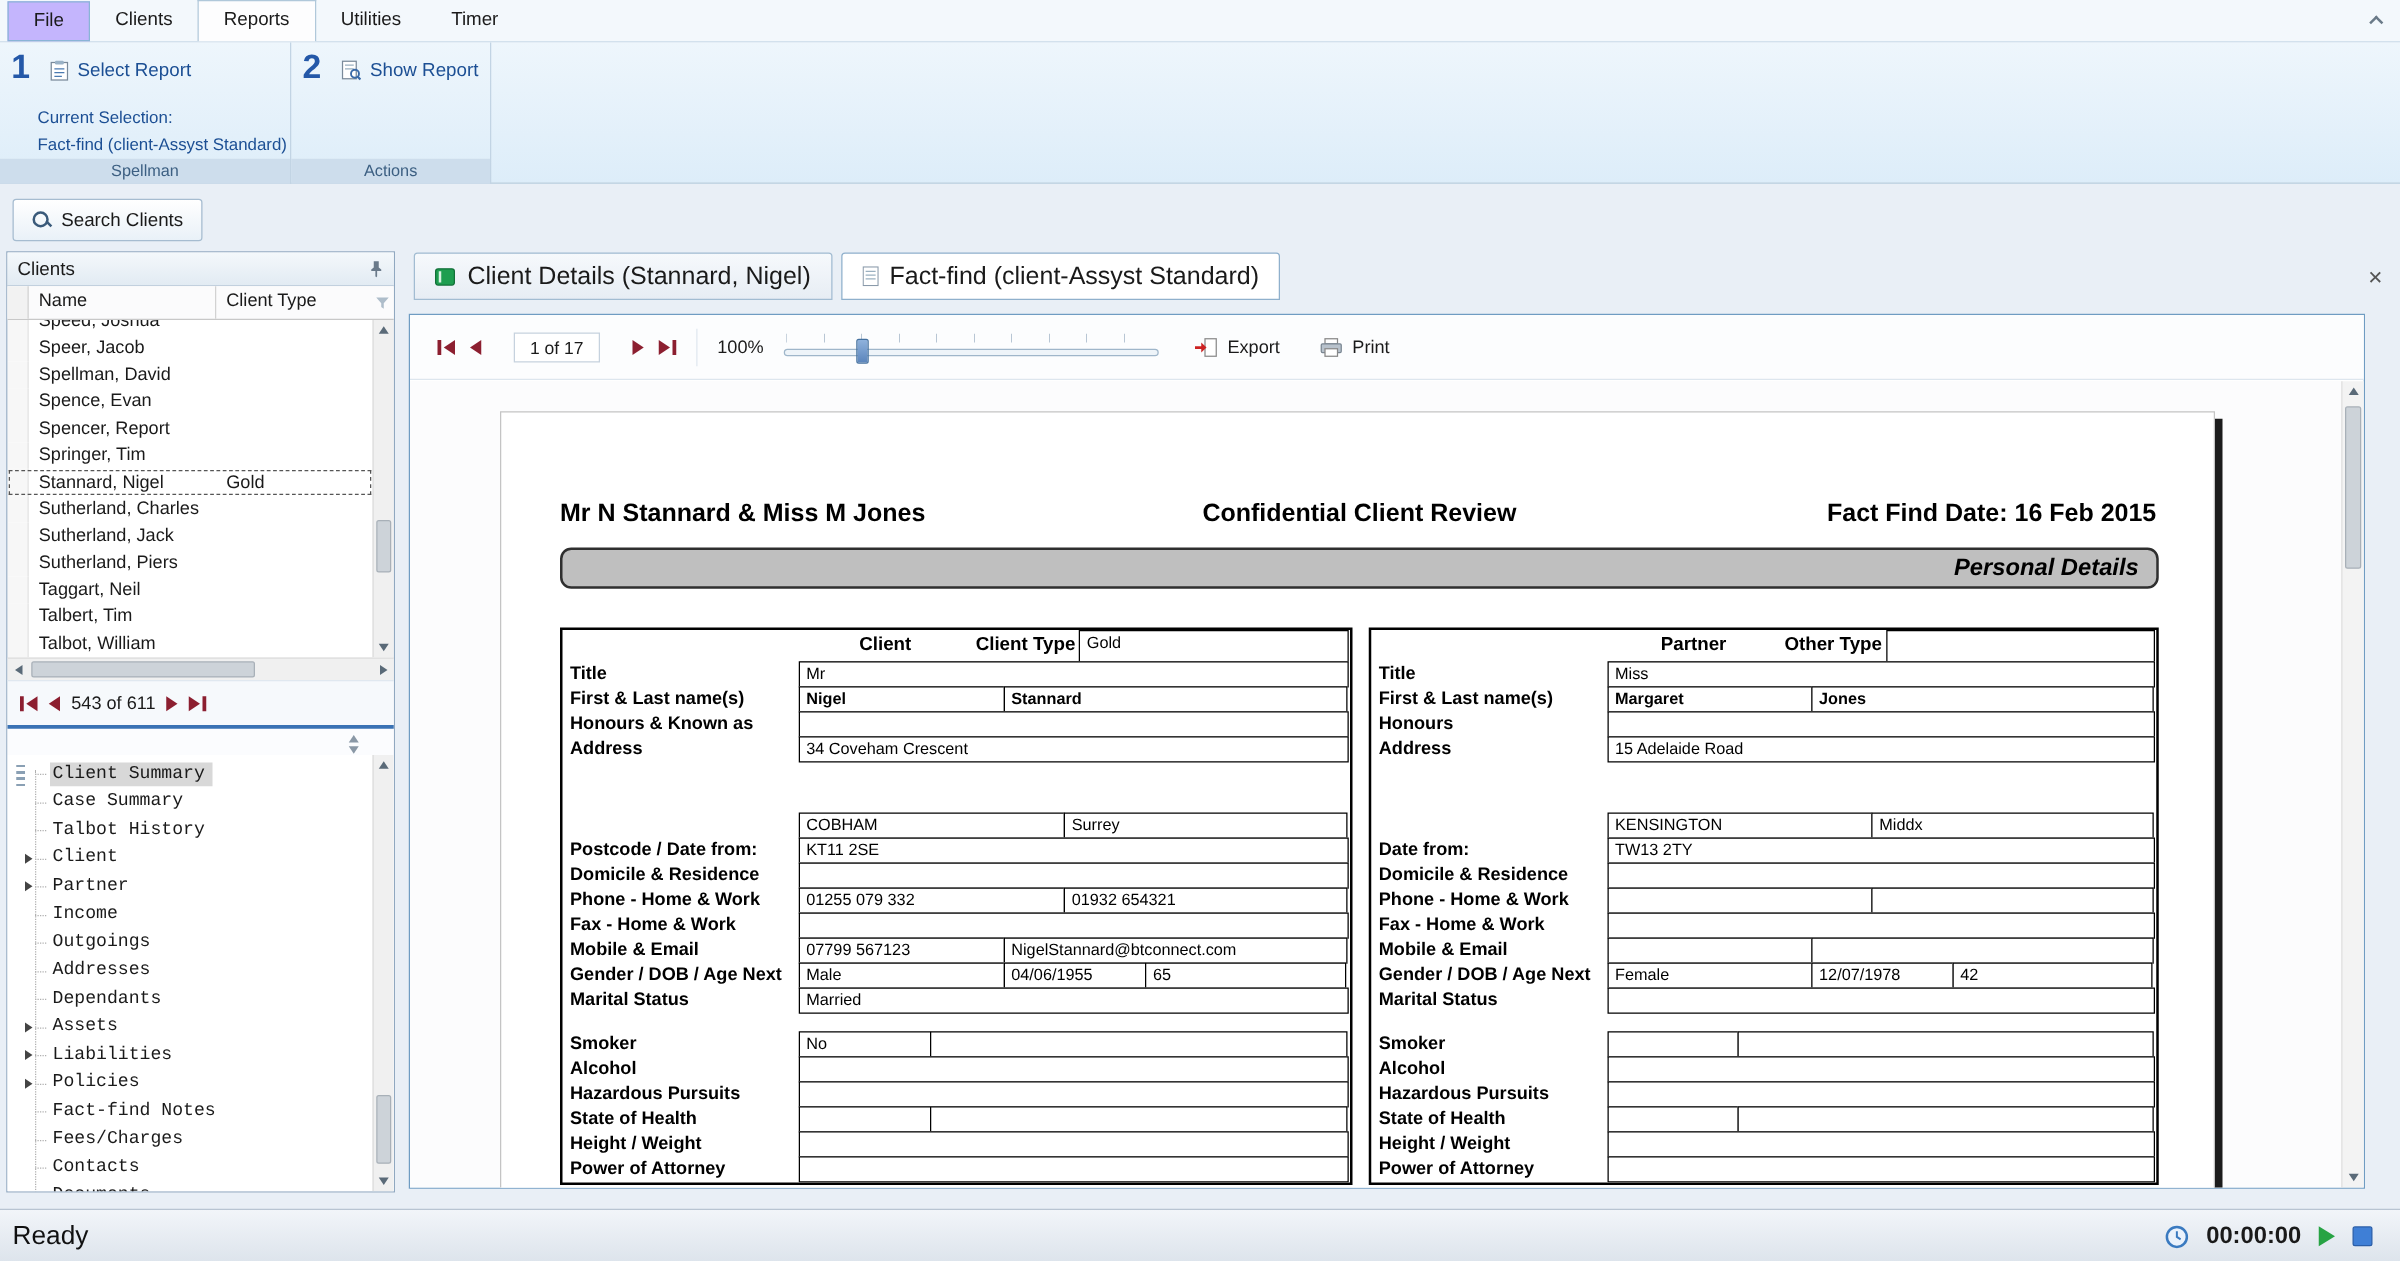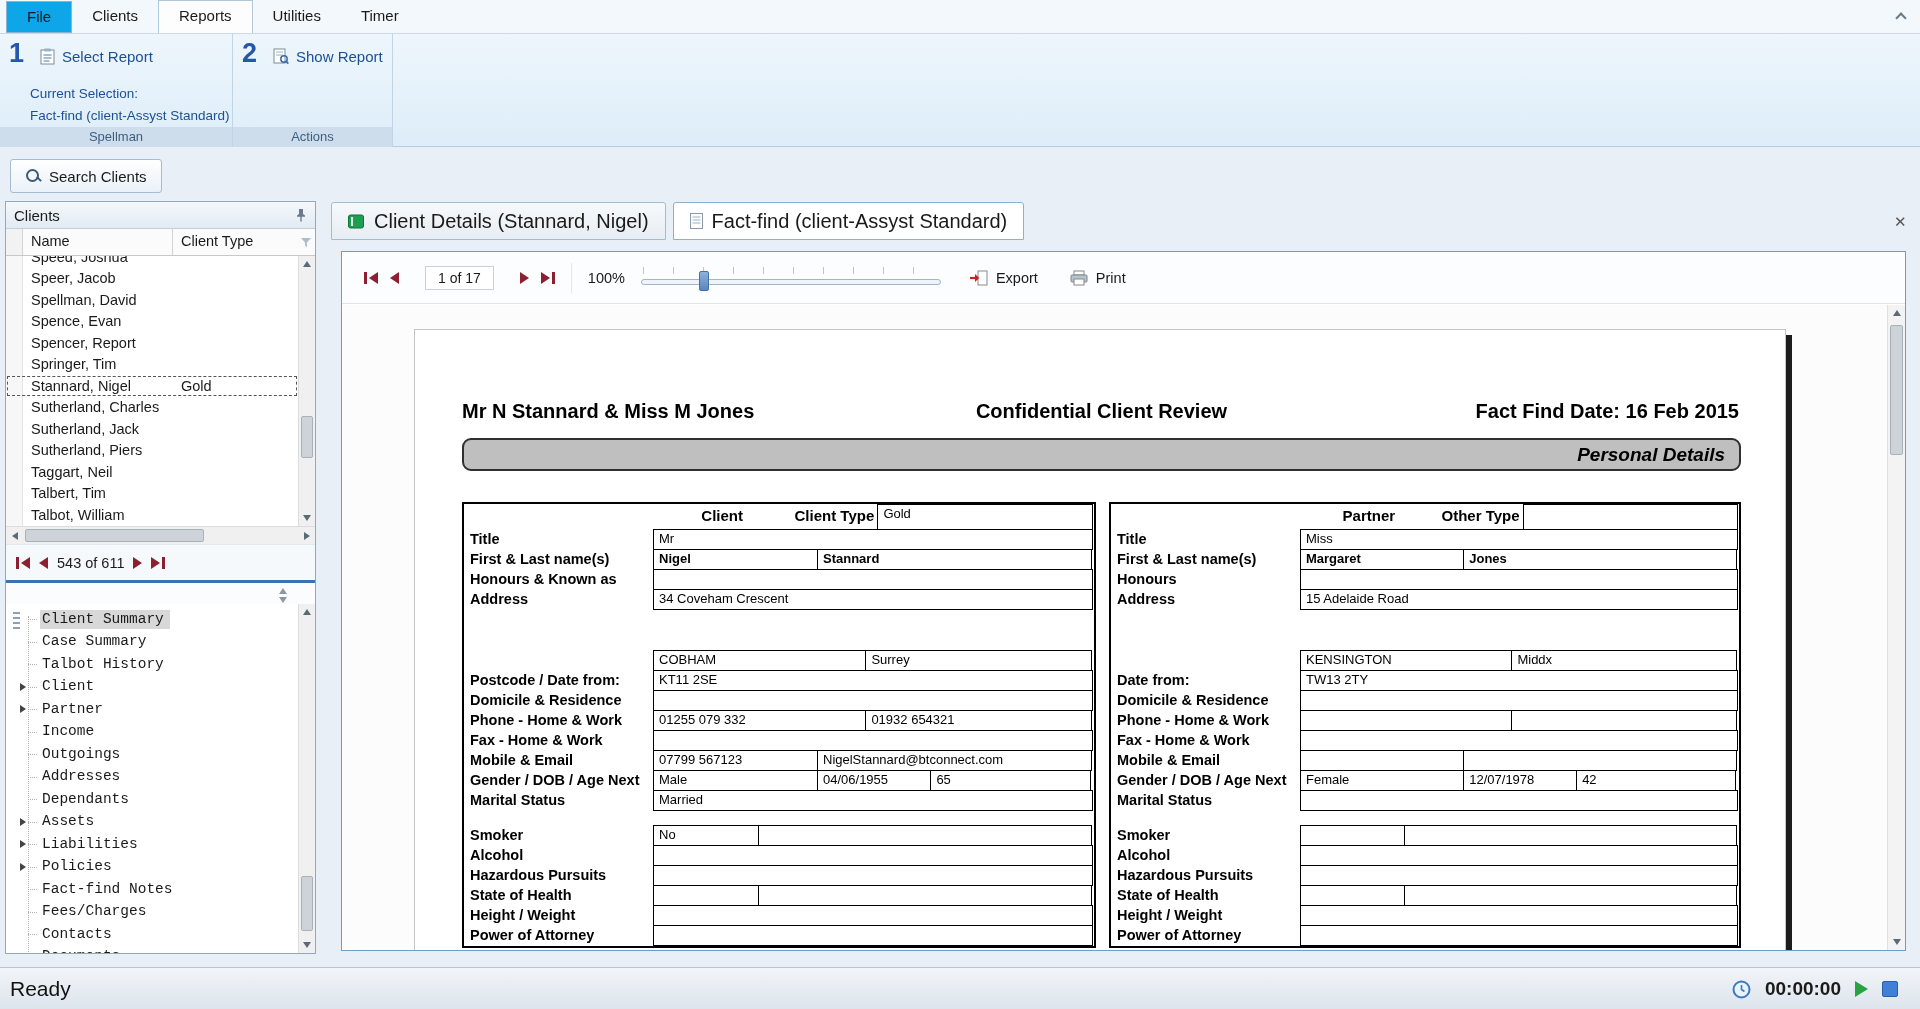--- a/index.html
+++ b/index.html
@@ -4,21 +4,21 @@
 <style>
   * { margin:0; padding:0; box-sizing:border-box; }
   html,body { width:1920px; height:1009px; overflow:hidden; background:#e9eff6;
               font-family:"Liberation Sans", sans-serif; color:#1a1a1a; }
   .app { position:relative; width:1920px; height:1009px; }
 
   
   .menubar { position:absolute; left:0; top:0; width:1920px; height:34px;
              background:#f3f8fc; border-bottom:1px solid #c9d9e7; display:flex; align-items:flex-end; }
   .menu-tab { height:32px; line-height:30px; padding:0 20px; font-size:15px; cursor:pointer; color:#1a1a1a; }
-  .menu-tab.file { background:#0ea5e9; border:1px solid #8ab4d6; margin-left:6px; }
+  .menu-tab.file { background:#c4b5fd; border:1px solid #8ab4d6; margin-left:6px; }
   .menu-tab.active { background:#fdfdfe; border:1px solid #b0c8da; border-bottom:none; height:33px; }
   .collapse-btn { position:absolute; right:10px; top:10px; width:18px; height:14px; cursor:pointer; }
   .chev-up { display:block; width:8px; height:8px; border-top:2px solid #6a7a88; border-left:2px solid #6a7a88;
              transform:rotate(45deg); margin:4px auto 0; }
 
   
   .ribbon { position:absolute; left:0; top:34px; width:1920px; height:113px;
             background:linear-gradient(#eef6fc,#ddedf9); border-bottom:1px solid #b8cede; }
   .rgroup { position:absolute; top:0; height:113px; border-right:1px solid #c2d4e4; }
   .rgroup.g1 { left:0; width:233px; }
@@ -93,21 +93,21 @@
 
   
   .doc-tabs { position:absolute; left:331px; top:202px; height:38px; display:flex; gap:7px; }
   .doc-tab { display:flex; align-items:center; gap:9px; padding:0 16px; height:38px; font-size:20px;
              border:1px solid #a2bcd2; border-radius:3px 3px 0 0; cursor:pointer;
              background:linear-gradient(#f6f9fc,#e7edf4); }
   .doc-tab.active { background:#fff; border-color:#8fb0cc; }
   .doc-close { position:absolute; left:1894px; top:213px; font-size:15px; color:#555; cursor:pointer; }
 
   
-  .viewer { position:absolute; left:341px; top:251px; width:1565px; height:700px;
+  .viewer { position:absolute; left:327px; top:251px; width:1565px; height:700px;
             border:1px solid #6f9cc2; background:#fff; }
   .vtoolbar { position:absolute; left:0; right:0; top:0; height:52px; background:#fcfdfe;
               border-bottom:1px solid #dde6ee; display:flex; align-items:center; padding-left:22px; }
   .vnav { display:flex; align-items:center; gap:12px; }
   .page-box { margin:0 14px; border:1px solid #c6d2de; background:#fff; padding:3px 12px; font-size:14px; }
   .vsep { width:1px; height:30px; background:#e0e8f0; margin:0 16px; }
   .zoom-label { font-size:14.5px; }
   .slider { width:300px; height:26px; position:relative; margin-left:16px; cursor:pointer; }
   .slider .ticks { position:absolute; left:2px; right:2px; top:2px; height:7px;
                    background:repeating-linear-gradient(90deg,#b8c6d4 0 1px, transparent 1px 30px); }

